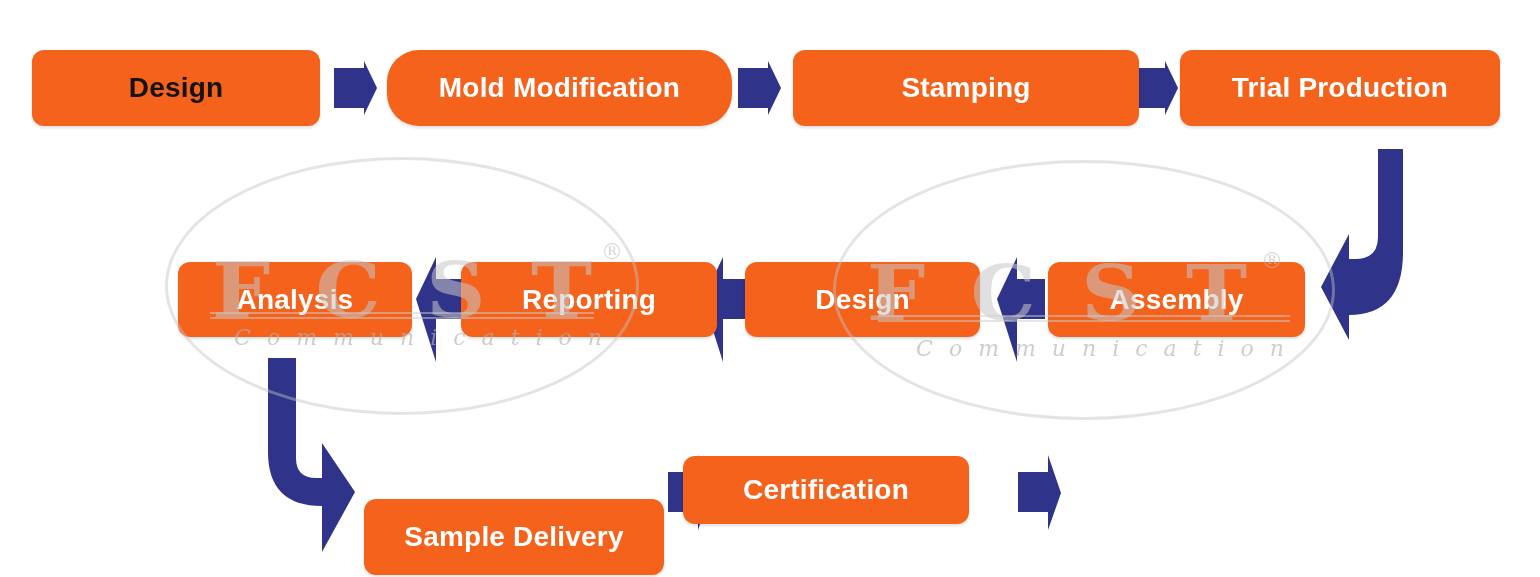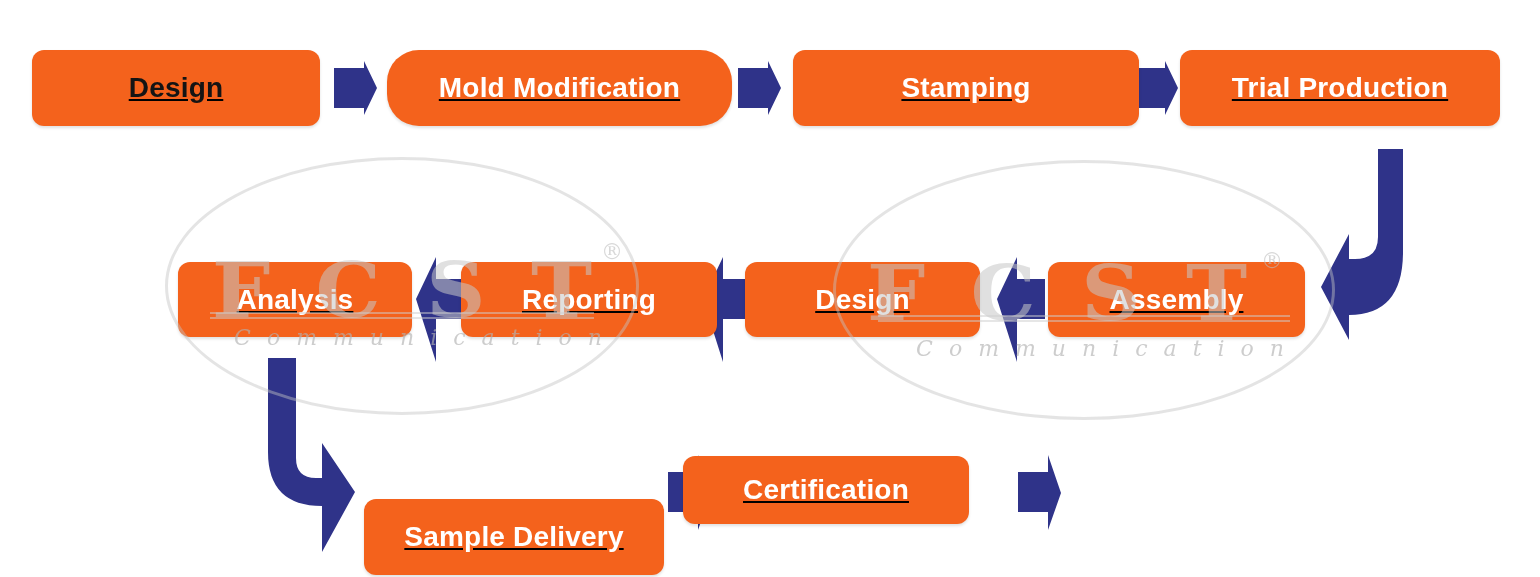--- a/index.html
+++ b/index.html
@@ -13,21 +13,20 @@
   
   .arrows{position:absolute;left:0;top:0;z-index:1;}
   .arrows path{fill:var(--arrow,#2F3389);}
   
   .node{
     position:absolute;z-index:2;
     background:var(--box,#F4621C);
     border-radius:12px;
     display:flex;align-items:center;justify-content:center;
     box-shadow:0 2px 3px rgba(0,0,0,0.12);
-    text-decoration:underline;
   }
   .node .lbl{
     font-weight:bold;font-size:28px;letter-spacing:0.2px;
     color:var(--label-light,#fff);
     white-space:nowrap;
   }
   .node .lbl.dark{color:var(--label-dark,#141414);}
   .n-design          {left:32px;  top:50px;  width:288px; height:76px;}
   .n-mold            {left:387px; top:50px;  width:345px; height:76px;border-radius:32px;}
   .n-stamping        {left:784px; top:50px;  width:346px; height:76px;margin-left:9px;}

